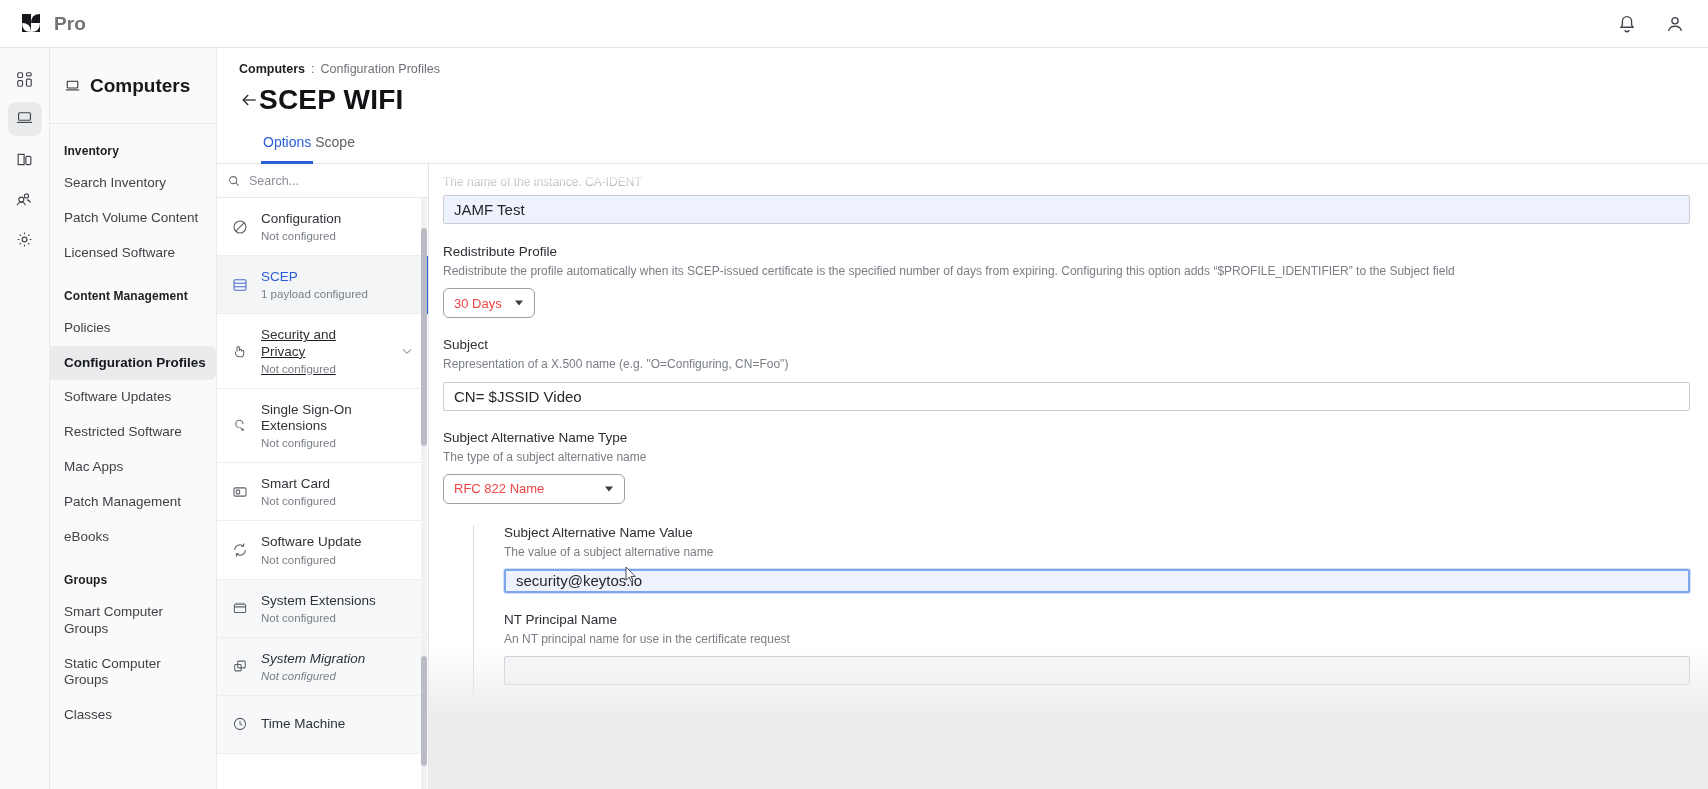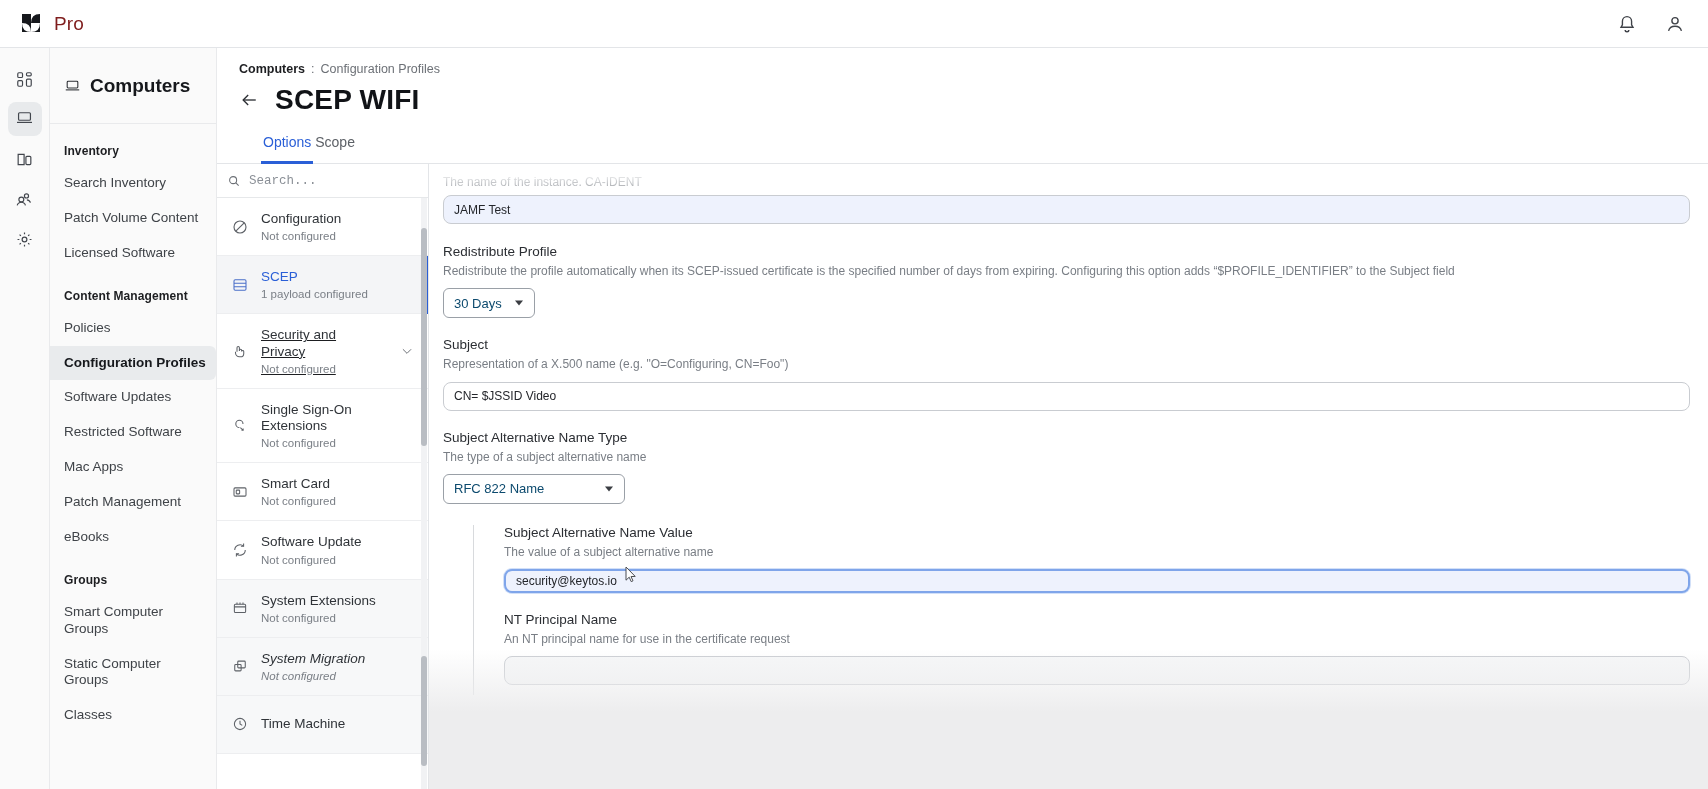--- a/index.html
+++ b/index.html
@@ -15,21 +15,21 @@
   
   .topbar {
     height: 48px; min-height: 48px;
     background: #ffffff;
     border-bottom: 1px solid #e3e5e8;
     display: flex; align-items: center;
     padding: 0 22px 0 20px;
   }
   .brand { display: flex; align-items: center; gap: 10px; }
   .brand-mark { width: 24px; height: 24px; position: relative; }
-  .brand-name { font-size: 19px; font-weight: 400; letter-spacing: .1px; color: #7f1d1d; }
+  .brand-name { font-size: 19px; font-weight: 700; letter-spacing: .1px; color: #737373; }
   .topbar-spacer { flex: 1; }
   .topbar-icons { display: flex; align-items: center; gap: 26px; }
   .ticon { width: 22px; height: 22px; color: #3f4248; cursor: pointer; }
 
   
   .body { flex: 1; display: flex; min-height: 0; }
 
   
   .rail {
     width: 50px; min-width: 50px;
@@ -75,21 +75,21 @@
   .nav-spacer { height: 12px; }
 
   
   .main { flex: 1; display: flex; flex-direction: column; min-width: 0; background: #fff; }
 
   .page-head { padding: 14px 0 0 22px; background: #fff; }
   .breadcrumb { font-size: 12.5px; display: flex; align-items: center; gap: 6px; }
   .bc-strong { font-weight: 700; color: #1d1e21; }
   .bc-sep { color: #6c7076; }
   .bc-dim { color: #6c7076; }
-  .title-row { display: flex; align-items: center; gap: 16px; margin-top: 8px; }
+  .title-row { display: flex; align-items: center; gap: 0; margin-top: 8px; }
   .back-arrow { width: 20px; height: 20px; color: #2b2e33; cursor: pointer; flex: none; }
   .page-title { font-size: 28px; font-weight: 700; letter-spacing: .2px; color: #111317; }
 
   .tabs {
     display: flex; align-items: flex-end; 
     padding: 0 0 0 44px;
     margin-top: 18px;
     border-bottom: 1px solid #e3e5e8;
   }
   .tab {
@@ -109,21 +109,21 @@
     position: relative;
   }
   .payload-search {
     height: 34px; min-height: 34px;
     display: flex; align-items: center; gap: 8px;
     padding: 0 10px;
     border-bottom: 1px solid #e6e8ea;
   }
   .payload-search input {
     border: 0; outline: 0; font-size: 12.5px; color: #8b5cf6;
-    font-family: Liberation Mono, monospace; width: 100%; background: transparent;
+    font-family: Liberation Sans, sans-serif; width: 100%; background: transparent;
   }
   .payload-search input::placeholder { color: #8a8f96; }
   .payload-list { flex: 1; overflow: hidden; position: relative; }
   .payload-item {
     display: flex; align-items: center; gap: 12px;
     padding: 13px 14px 13px 14px;
     border-bottom: 1px solid #edeef0;
     cursor: pointer; min-height: 58px;
   }
   .payload-item.selected { background: #f4f5f7; }
@@ -147,36 +147,36 @@
 
   
   .form-wrap { flex: 1; position: relative; min-width: 0; background: #ffffff; overflow: hidden; }
   .form-scroll { padding: 0 18px 0 14px; }
 
   .field { padding: 0 0 0 0; }
   .f-label { font-size: 13.5px; color: #2b2e33; }
   .f-help { font-size: 12px; color: #797e85; margin-top: 4px; line-height: 1.35; }
   .f-input {
     margin-top: 9px; width: 100%; height: 29px;
-    border: 1px solid #c9ccd1; border-radius: 8px;
+    border: 1px solid #c9ccd1; border-radius: 2px;
     background: #fff; padding: 0 10px;
-    font-size: 12px; font-family: inherit; color: #24262b; outline: none;
+    font-size: 15px; font-family: inherit; color: #24262b; outline: none;
   }
   .f-input.filled-blue { background: #eef2fd; }
   .f-input.focused {
     border: 2px solid #7fa5ea; background: #eef2fd;
     box-shadow: 0 0 0 1px rgba(127,165,234,.35);
   }
   .f-input.disabled { background: #f6f7f8; border-color: #c9ccd1; }
   .f-select {
     margin-top: 9px; position: relative;
     width: 182px; height: 30px;
     border: 1px solid #9aa0a7; border-radius: 6px; background: #fff;
     display: flex; align-items: center; padding: 12px 10px;
-    font-size: 13px; color: #0c4a6e; cursor: pointer;
+    font-size: 13px; color: #ef4444; cursor: pointer;
   }
   .f-select .caret {
     position: absolute; right: 11px; top: 50%; transform: translateY(-50%);
     width: 0; height: 0; border-left: 4.5px solid transparent; border-right: 4.5px solid transparent;
     border-top: 5px solid #3a3d42;
   }
   .indent-block {
     border-left: 1px solid #d8dadd;
     margin-left: 30px; padding-left: 30px;
   }

